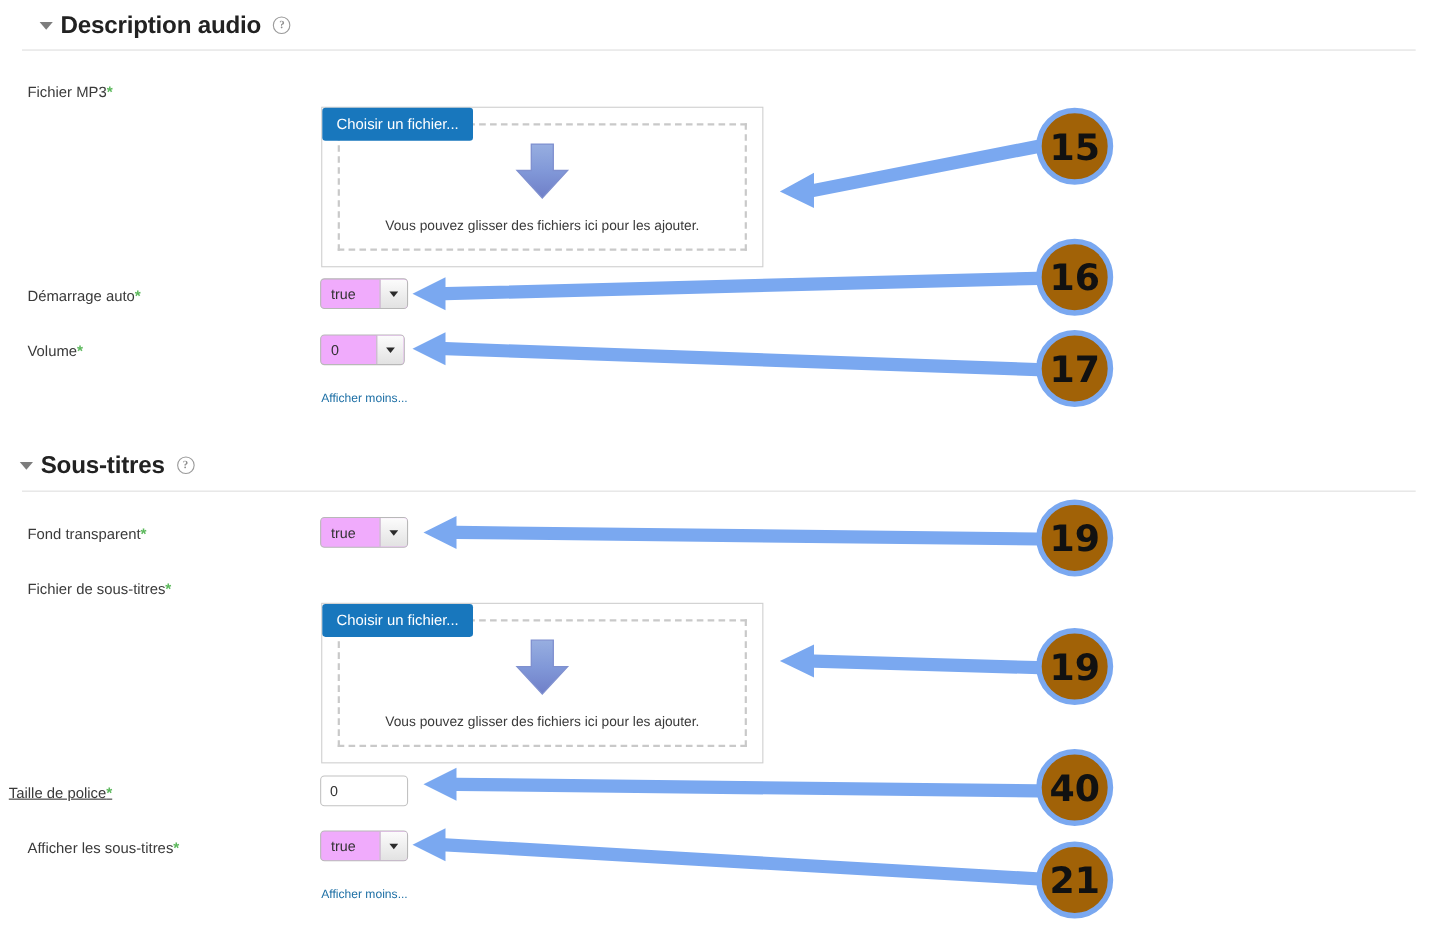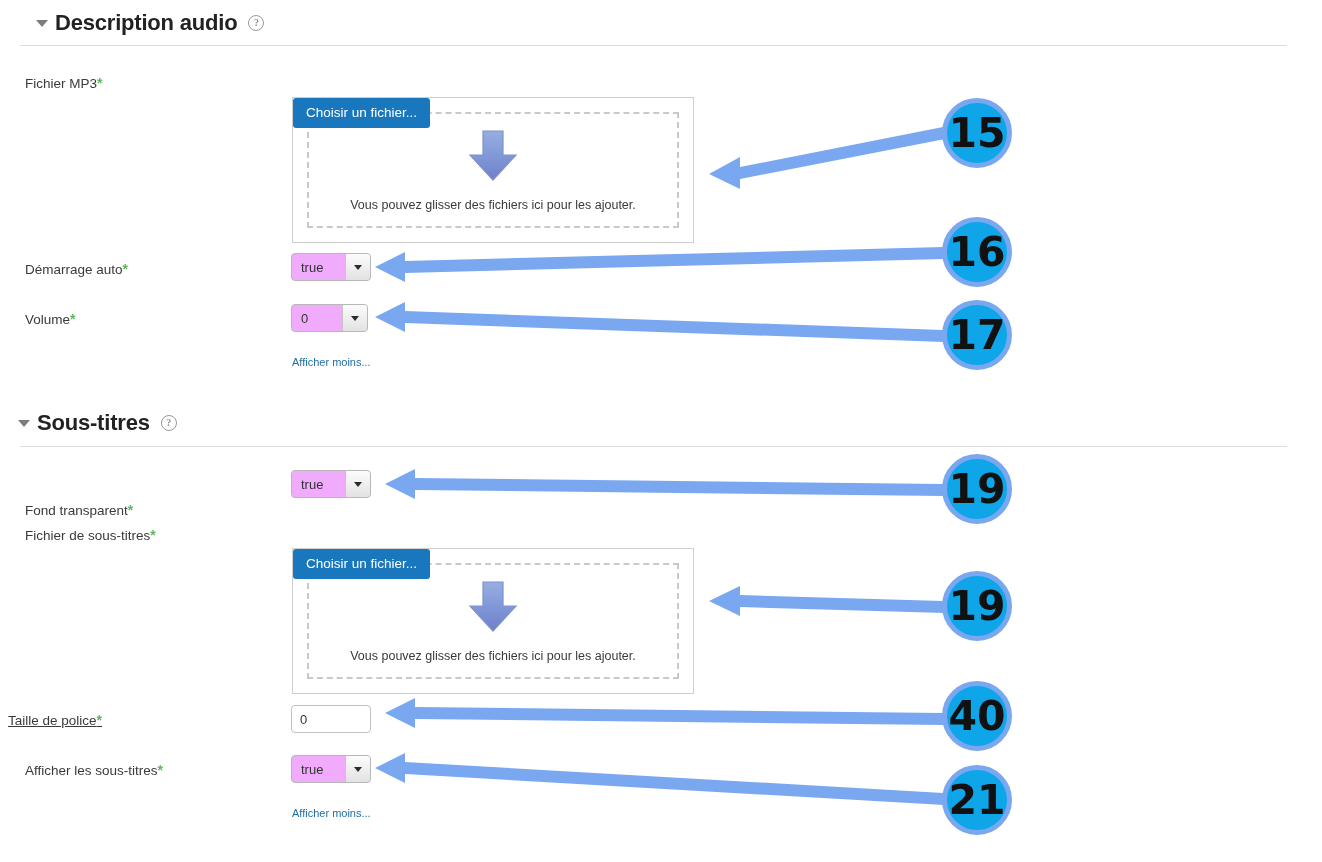--- a/index.html
+++ b/index.html
@@ -185,23 +185,23 @@
     left: 0; top: 0;
     width: 1322px; height: 862px;
     pointer-events: none;
     z-index: 20;
   }
   .anno-num {
     position: absolute;
     width: 70px; height: 70px;
     border-radius: 50%;
     border: 5px solid #7aa8f0;
-    background: #0ea5e9;
+    background: #a16207;
     color: #111111;
-    font-size: 41px;
+    font-size: 33px;
     font-weight: bold;
     font-family: "DejaVu Sans", sans-serif;
     display: flex;
     align-items: center;
     justify-content: center;
     box-sizing: border-box;
     z-index: 22;
   }
 </style>
 </head>
@@ -258,21 +258,21 @@
 
 <a class="show-less" style="left:292px; top:356px;">Afficher moins...</a>
 
 <div class="section-head" style="left:18px; top:410px;">
   <span class="caret"></span>
   <span class="section-title">Sous-titres</span>
   <span class="help-icon">?</span>
 </div>
 <div class="hr" style="top:446px;"></div>
 
-<div class="field-label" style="left:25px; top:477px;margin-top:25px;">
+<div class="field-label" style="left:25px; top:477px;">
   <span>Fond transparent</span><span class="req">*</span>
 </div>
 <div class="select-box" style="left:291px; top:470px; width:80px;">
   <span class="select-value">true</span>
   <span class="select-btn">
       <i></i>
     </span>
 </div>
 
 <div class="field-label" style="left:25px; top:527px;">

